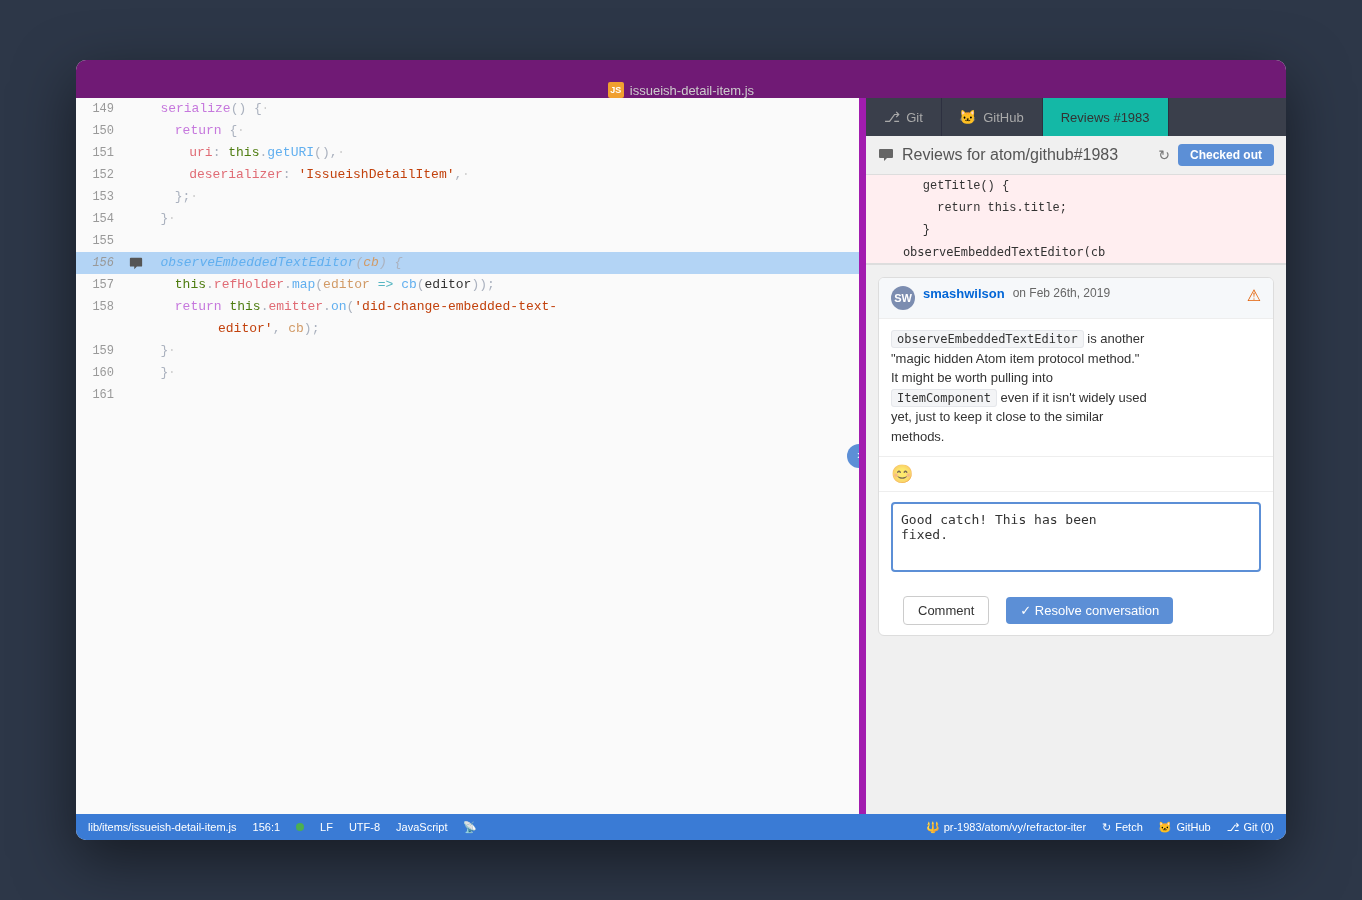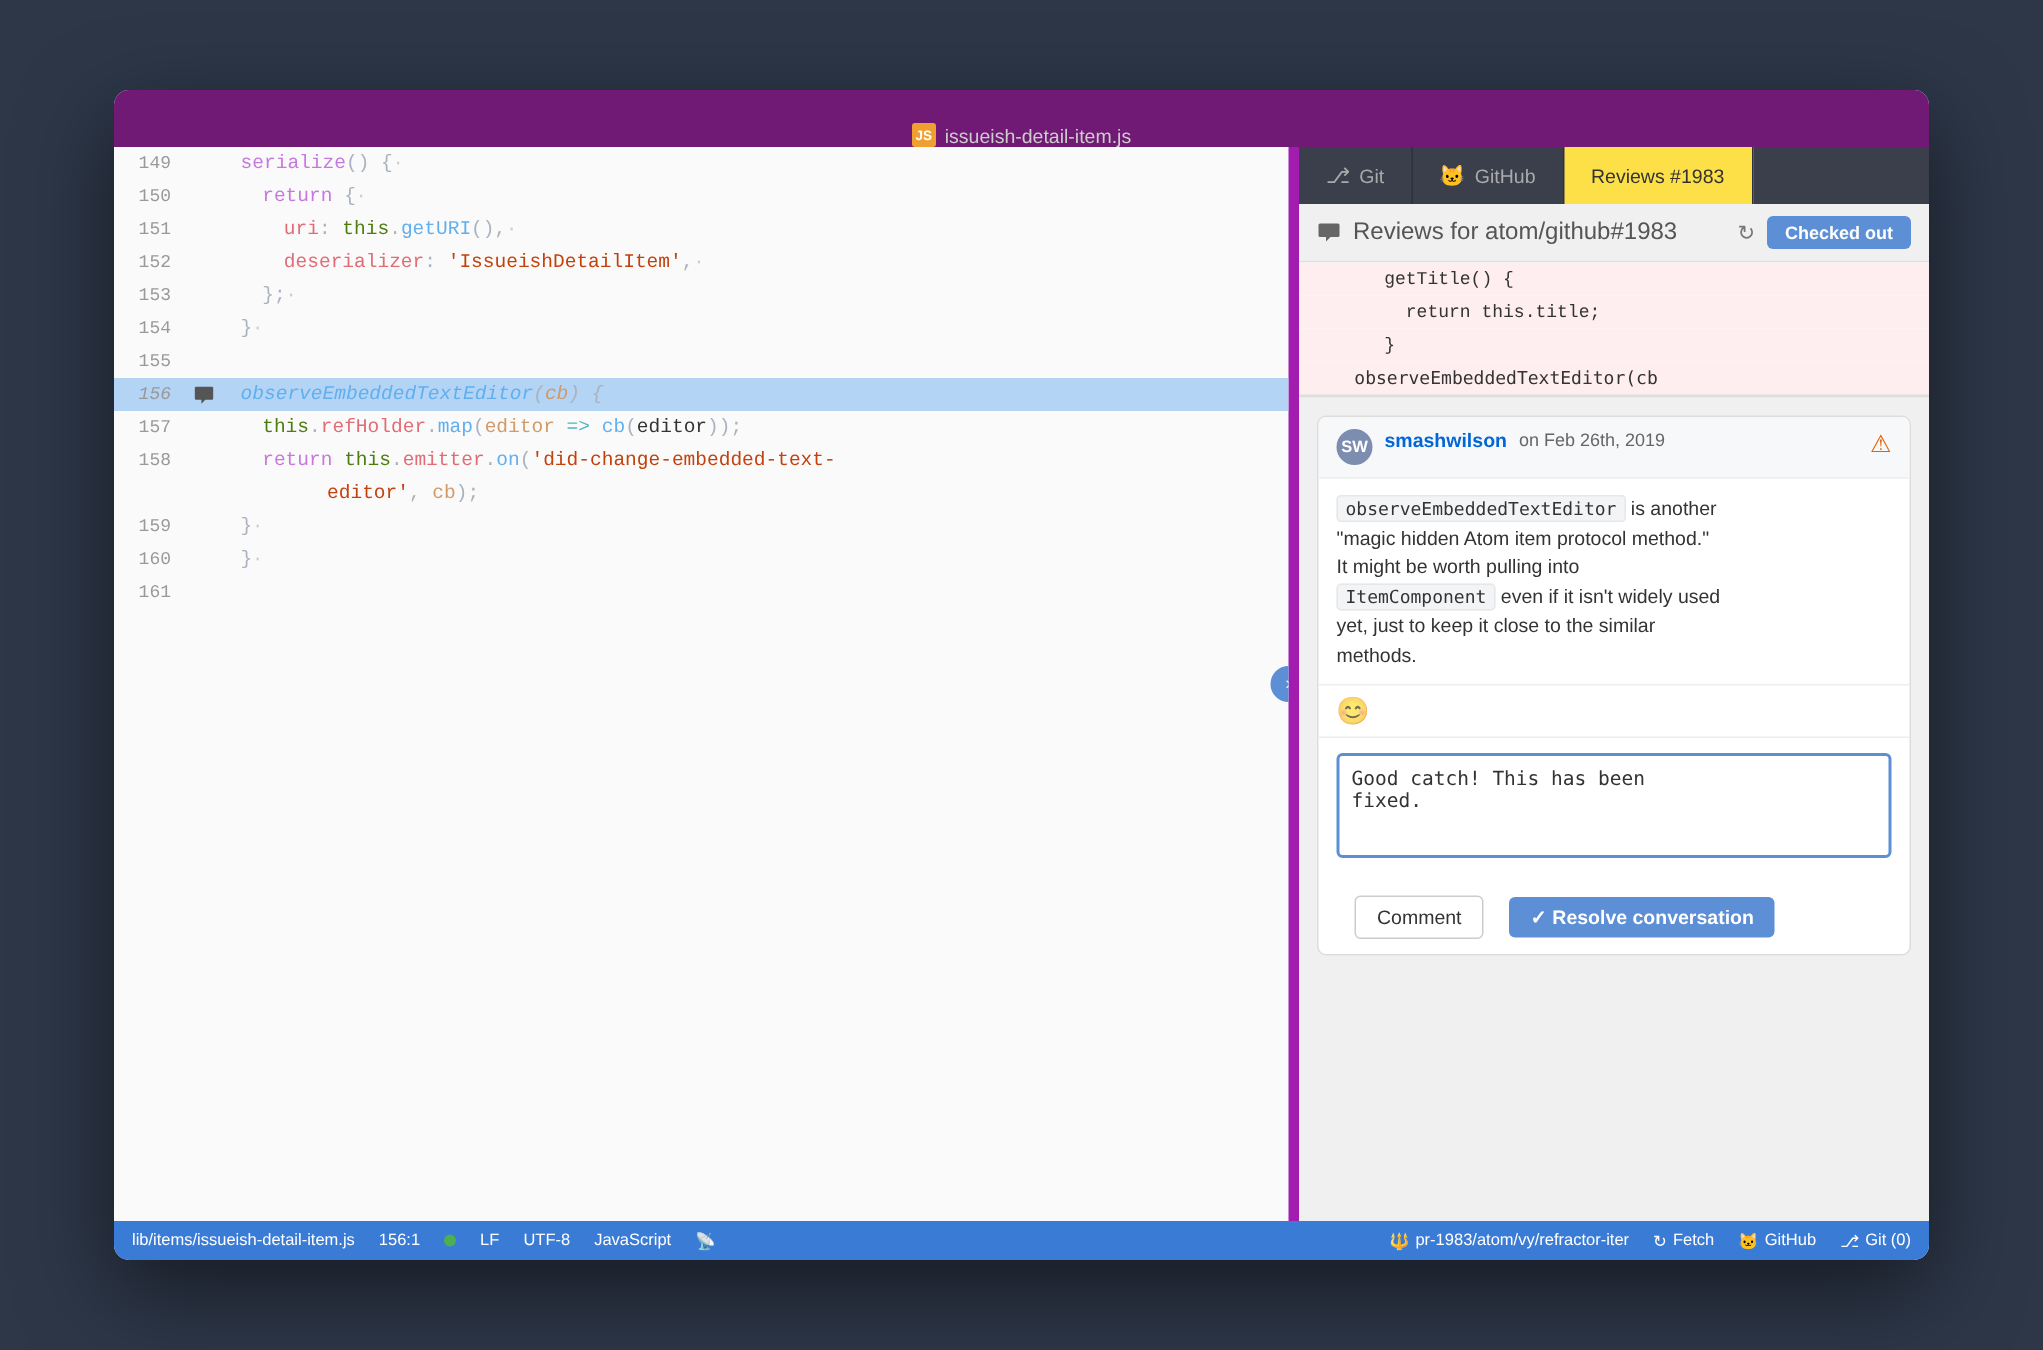--- a/index.html
+++ b/index.html
@@ -159,21 +159,21 @@
       display: flex;
       align-items: center;
       gap: 6px;
       padding: 0 18px;
       color: #aaa;
       font-size: 13px;
       cursor: pointer;
       border-right: 1px solid #2d3040;
     }
     .tab.active {
-      background: #fde047;
+      background: #14b8a6;
       color: #333;
     }
     .tab-icon { font-size: 14px; }
     
     .reviews-header {
       display: flex;
       align-items: center;
       padding: 8px 12px;
       background: #f0f0f0;
       border-bottom: 1px solid #ddd;
@@ -361,21 +361,21 @@
       background: #5c8fd6;
       border: none;
       border-radius: 4px;
       padding: 6px 14px;
       font-size: 13px;
       cursor: pointer;
       color: white;
       display: flex;
       align-items: center;
       gap: 6px;
-      font-weight: 700;
+      font-weight: 400;
     }
     
     .status-bar {
       height: 26px;
       background: #3a7bd5;
       display: flex;
       align-items: center;
       padding: 0 12px;
       gap: 16px;
       font-size: 11px;

